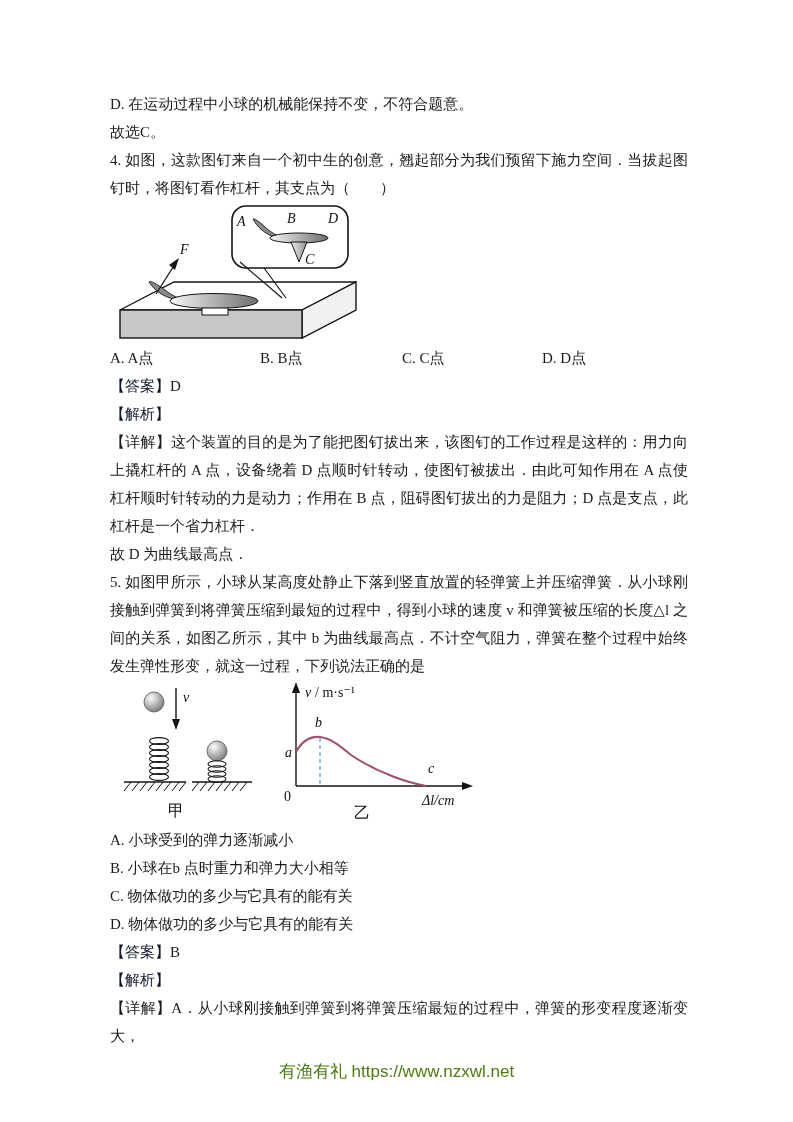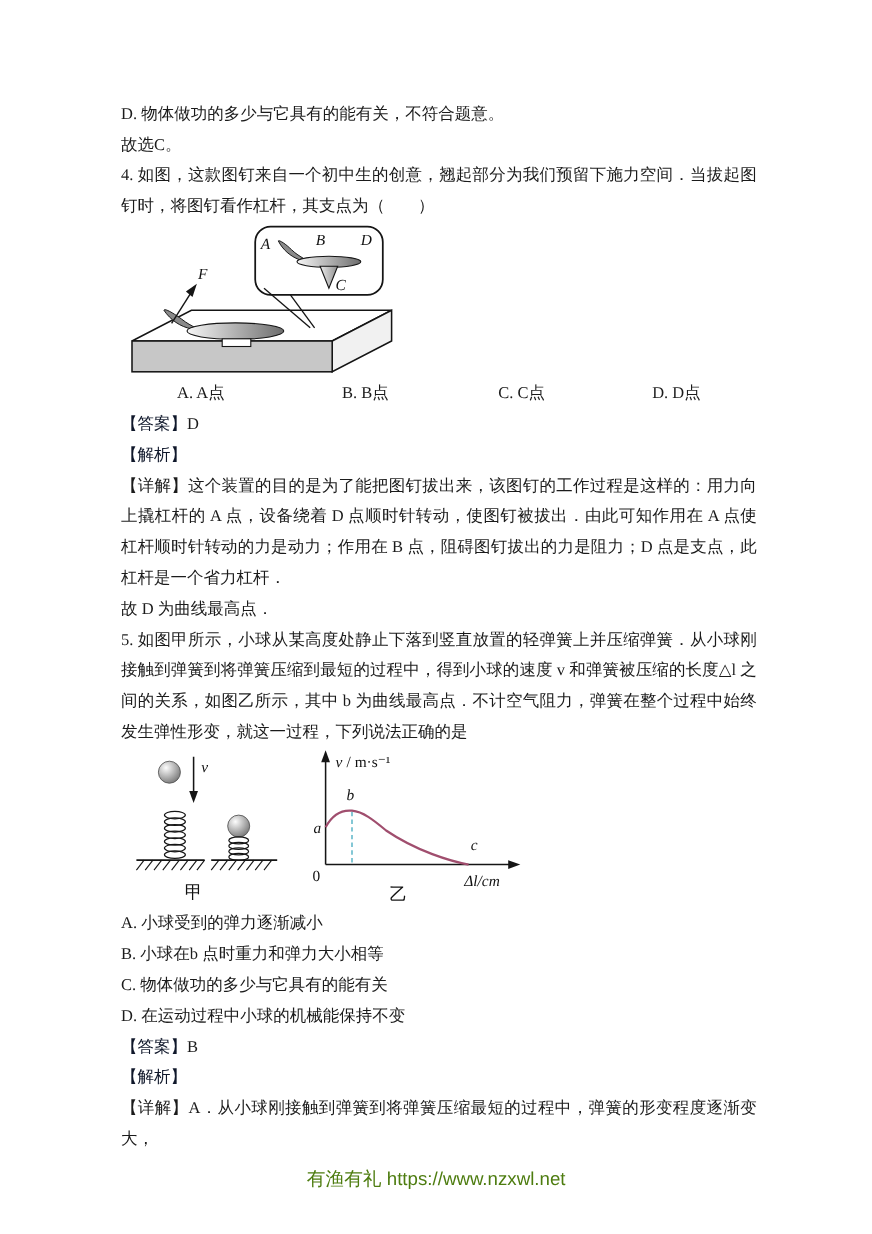--- a/index.html
+++ b/index.html
@@ -10,42 +10,42 @@
     overflow:hidden;
     font-family:"Liberation Serif","DejaVu Serif",serif;
     color:#1b1b1b;
   }
   .content{
     position:absolute;left:110px;top:90px;width:578px;
     font-size:15px;line-height:28px;text-align:justify;
   }
   p{margin:0;}
   .tag{color:#0f172a;}
-  .opts4{display:flex;justify-content:center;}
+  .opts4{display:flex;}
   .opts4 .o1{width:150px;}
   .opts4 .o2{width:142px;}
   .opts4 .o3{width:140px;}
   .fig-q4{height:142px;margin:0 0 0 2px;}
   .fig-q5{height:146px;display:flex;align-items:flex-start;margin-left:2px;}
   svg{display:block;}
   svg text{font-family:"Liberation Serif","DejaVu Serif",serif;fill:#111111;}
   .it{font-style:italic;}
   .footer{
     position:absolute;left:0;right:0;top:1060px;
     text-align:center;color:#4d7c0f;font-size:17px;
     font-family:"Liberation Sans","DejaVu Sans",sans-serif;
   }
 </style>
 </head>
 <body>
 
 <div class="page">
   <div class="content">
 
-    <p>D. 物体做功的多少与它具有的能有关，不符合题意。</p>
+    <p>D. 在运动过程中小球的机械能保持不变，不符合题意。</p>
     <p>故选C。</p>
 
     <p>4. 如图，这款图钉来自一个初中生的创意，翘起部分为我们预留下施力空间．当拔起图钉时，将图钉看作杠杆，其支点为（　　）</p>
 
     <div class="fig-q4">
       <svg width="250" height="140" viewBox="0 0 250 140">
         <defs>
           <linearGradient id="discA" x1="0" y1="0" x2="1" y2="0">
             <stop offset="0" stop-color="#f6f6f6"></stop>
               <stop offset="1" stop-color="#6d6d6d"></stop>
@@ -173,21 +173,21 @@
         <text class="it" x="23" y="17" font-size="14">v</text>
         <text x="33" y="17" font-size="14">/ m·s⁻¹</text>
         <text class="it" x="140" y="125" font-size="14">Δl/cm</text>
         <text x="72" y="138" font-size="16">乙</text>
       </svg>
     </div>
 
     <p>A. 小球受到的弹力逐渐减小</p>
     <p>B. 小球在b 点时重力和弹力大小相等</p>
     <p>C. 物体做功的多少与它具有的能有关</p>
-    <p>D. 在运动过程中小球的机械能保持不变</p>
+    <p>D. 物体做功的多少与它具有的能有关</p>
 
     <p><span class="tag">【答案】</span><span>B</span></p>
     <p><span class="tag">【解析】</span></p>
     <p><span>【详解】</span><span>A．从小球刚接触到弹簧到将弹簧压缩最短的过程中，弹簧的形变程度逐渐变大，</span></p>
 
   </div>
 
   <div class="footer">有渔有礼 https://www.nzxwl.net</div>
 </div>
 

